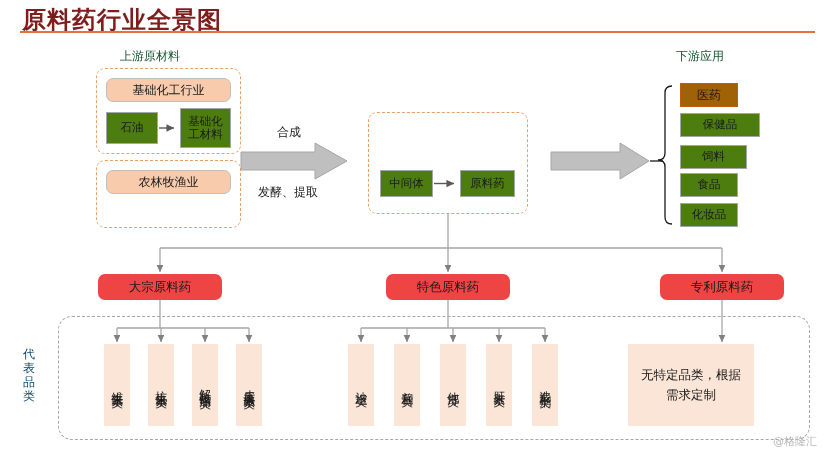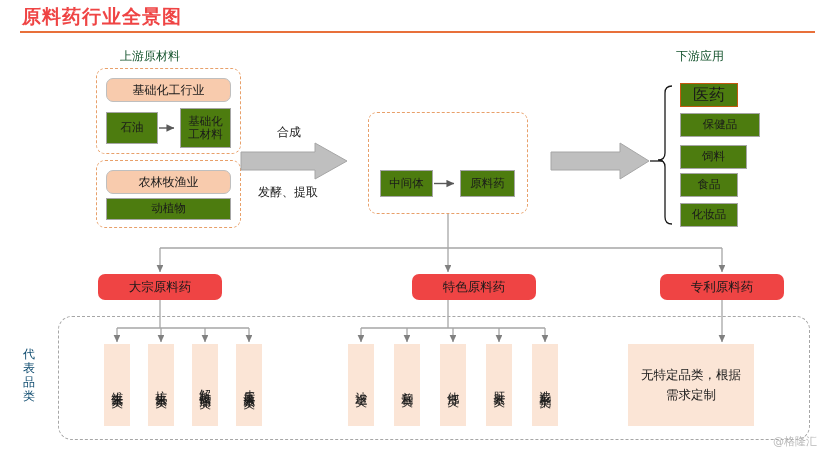--- a/index.html
+++ b/index.html
@@ -8,21 +8,21 @@
     background: #ffffff;
     font-family: "DejaVu Sans", "Liberation Sans", sans-serif;
     position: relative;
     overflow: hidden;
   }
   #stage { position: absolute; left:0; top:0; width:831px; height:455px; }
 
   
   .title {
     position: absolute; left: 22px; top: 4px;
-    font-size: 19px; font-weight: bold; color: #ef4444;
+    font-size: 24px; font-weight: bold; color: #7f1d1d;
     letter-spacing: 1px;
   }
   .title-rule {
     position: absolute; left: 20px; top: 31px; width: 795px; height: 2px;
     background: #E8703A;
   }
 
   
   .section-caption {
     position: absolute; font-size: 12px; color: #14532d; white-space: nowrap;
@@ -46,24 +46,24 @@
   .wbox {
     position: absolute;
     background: #4d7c0f;
     border: 1px solid #A6A6A6;
     display: flex; align-items: center; justify-content: center;
     text-align: center;
     font-size: 11.5px; color: #1a1a1a; line-height: 1.15;
   }
   .hl-box {
     position: absolute;
-    background: #4d7c0f;
+    background: #a16207;
     border: 1px solid #C45911;
     display: flex; align-items: center; justify-content: center;
-    font-size: 16px; color: #1a1a1a;
+    font-size: 12px; color: #1a1a1a;
   }
 
   
   .chev { position: absolute; }
   .chev svg { display:block; }
 
   .arrow-label {
     position: absolute; font-size: 12px; color: #1a1a1a; white-space: nowrap;
   }
 
@@ -130,21 +130,20 @@
   <div class="section-caption" style="left:120px; top:48px;">上游原材料</div>
   <div class="section-caption" style="left:676px; top:48px;">下游应用</div>
 
   <div class="dashed-group" style="left:96px; top:68px; width:145px; height:86px;"></div>
   <div class="pill" style="left:106px; top:78px; width:125px; height:24px;">基础化工行业</div>
   <div class="wbox" style="left:106px; top:112px; width:52px; height:32px;">石油</div>
   <div class="wbox" style="left:180px; top:108px; width:51px; height:40px; padding:0 3px;">基础化工材料</div>
 
   <div class="dashed-group" style="left:96px; top:160px; width:145px; height:68px;"></div>
   <div class="pill" style="left:106px; top:170px; width:125px; height:24px;">农林牧渔业</div>
-  <div class="wbox" style="left:106px; top:198px; width:125px; height:22px;">动植物</div>
 
   <div class="chev" style="left:240px; top:142px;">
     <svg width="108" height="38" viewBox="0 0 108 38">
       <polygon points="1,10 75,10 75,1 107,19 75,37 75,28 1,28" fill="#BFBFBF" stroke="#A6A6A6" stroke-width="1"></polygon>
     </svg>
   </div>
   <div class="arrow-label" style="left:277px; top:124px;">合成</div>
   <div class="arrow-label" style="left:258px; top:184px;">发酵、提取</div>
 
   <div class="dashed-group" style="left:368px; top:112px; width:160px; height:102px;"></div>
@@ -157,21 +156,21 @@
     </svg>
   </div>
 
   <div class="hl-box" style="left:680px; top:83px; width:58px; height:24px;">医药</div>
   <div class="wbox" style="left:680px; top:113px; width:80px; height:24px;">保健品</div>
   <div class="wbox" style="left:680px; top:145px; width:67px; height:24px;">饲料</div>
   <div class="wbox" style="left:680px; top:173px; width:58px; height:24px;">食品</div>
   <div class="wbox" style="left:680px; top:203px; width:58px; height:24px;">化妆品</div>
 
   <div class="cat-pill" style="left:98px; top:274px; width:124px; height:26px;">大宗原料药</div>
-  <div class="cat-pill" style="left:386px; top:274px; width:124px; height:26px;margin-left:26px;">特色原料药</div>
+  <div class="cat-pill" style="left:386px; top:274px; width:124px; height:26px;">特色原料药</div>
   <div class="cat-pill" style="left:660px; top:274px; width:124px; height:26px;">专利原料药</div>
 
   <div class="bottom-frame" style="left:58px; top:316px; width:752px; height:124px;"></div>
   <div class="vlabel" style="left:22px; top:348px;">代表品类</div>
 
   <div class="prod" style="left:104px; top:344px; width:26px; height:82px;">
     <span>维生素类</span>
   </div>
   <div class="prod" style="left:148px; top:344px; width:26px; height:82px;">
     <span>抗生素类</span>

